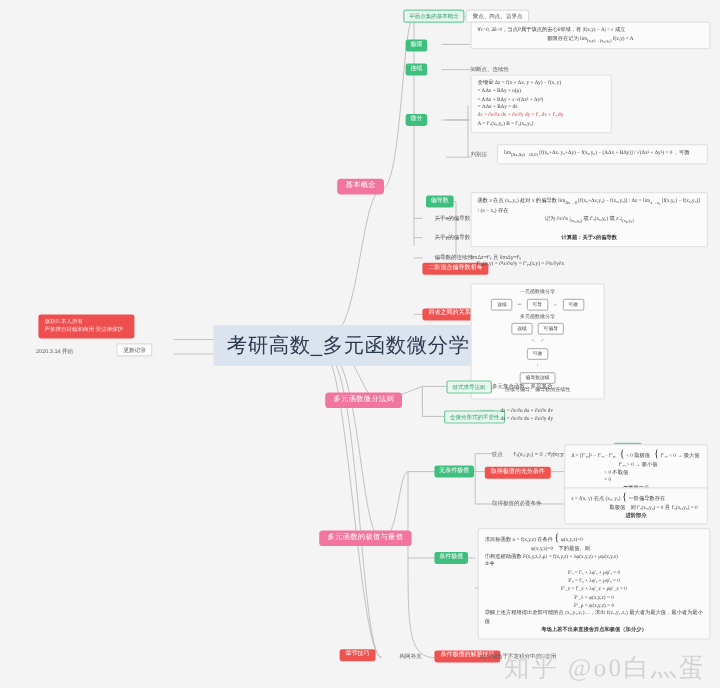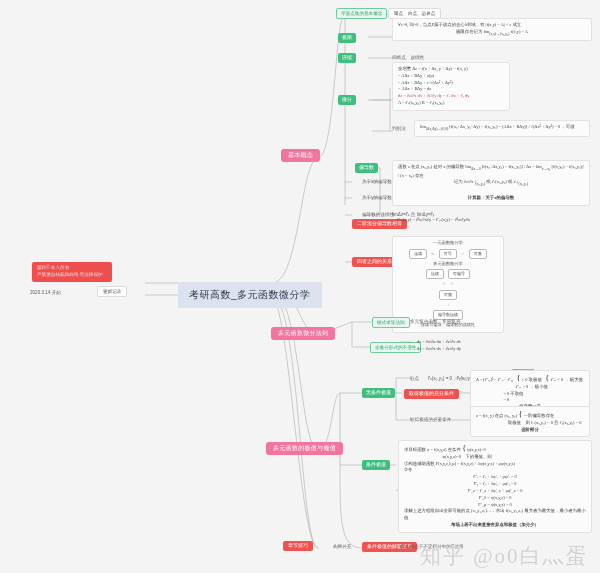--- a/index.html
+++ b/index.html
@@ -28,23 +28,22 @@
     position: absolute;
     box-sizing: border-box;
     white-space: nowrap;
     line-height: 1.15;
   }
   .root {
     background: #dbe3ef;
     color: #2b3a4d;
     border-radius: 0;
     padding: 7px 11px;
-    font-size: 10px;
+    font-size: 17px;
     letter-spacing: 0.5px;
-    margin-top: 11px;
   }
   .pink {
     background: #f2759f;
     color: #ffffff;
     border-radius: 3px;
     padding: 3px 7px;
     font-size: 6px;
     letter-spacing: .3px;
   }
   .green {

